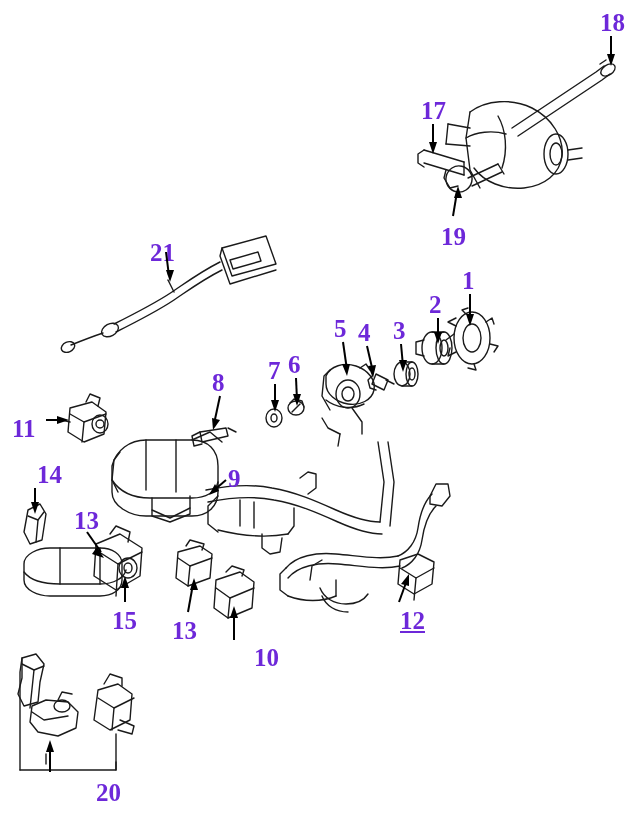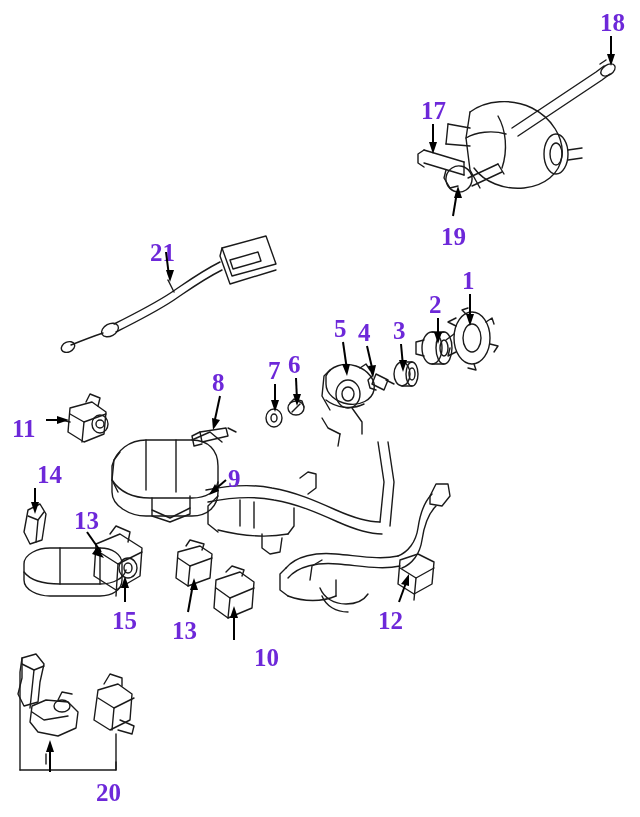--- a/index.html
+++ b/index.html
@@ -267,21 +267,21 @@
   <div class="callout" style="left:429px; top:292px;">2</div>
   <div class="callout" style="left:393px; top:318px;">3</div>
   <div class="callout" style="left:358px; top:320px;">4</div>
   <div class="callout" style="left:334px; top:316px;">5</div>
   <div class="callout" style="left:288px; top:352px;">6</div>
   <div class="callout" style="left:268px; top:358px;">7</div>
   <div class="callout" style="left:212px; top:370px;">8</div>
   <div class="callout" style="left:228px; top:466px;">9</div>
   <div class="callout" style="left:222px; top:645px;margin-left:32px;">10</div>
   <div class="callout" style="left:12px;  top:408px;margin-top:8px;">11</div>
-  <div class="callout" style="left:378px; top:608px;">12</div>
+  <div class="callout" style="left:400px; top:608px;text-decoration:underline;">12</div>
   <div class="callout" style="left:172px; top:618px;text-align:right;">13</div>
   <div class="callout" style="left:22px;  top:462px;margin-left:15px;">14</div>
   <div class="callout" style="left:112px; top:608px;">15</div>
   <div class="callout" style="left:74px;  top:508px;">13</div>
   <div class="callout" style="left:421px; top:98px;">17</div>
   <div class="callout" style="left:600px; top:10px;">18</div>
   <div class="callout" style="left:441px; top:224px;">19</div>
   <div class="callout" style="left:56px;  top:780px;margin-left:40px;">20</div>
   <div class="callout" style="left:150px; top:240px;">21</div>
 

